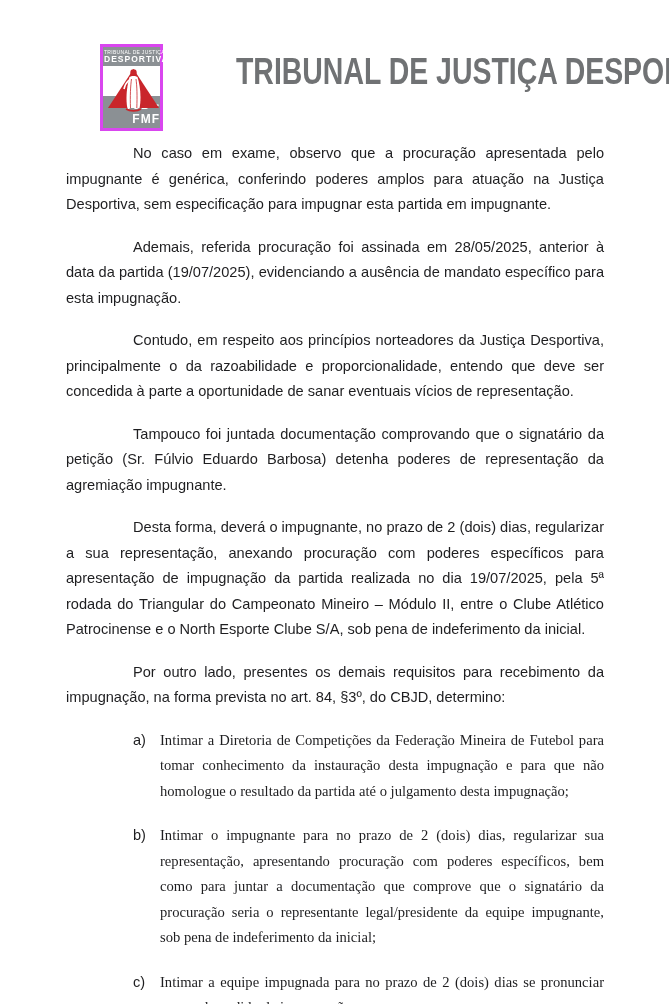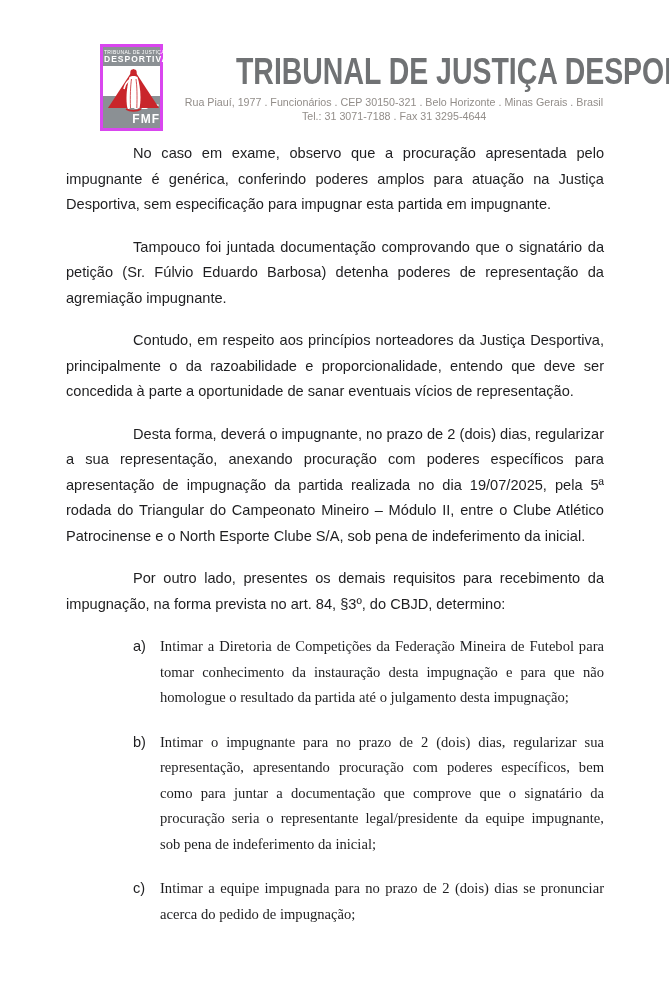--- a/index.html
+++ b/index.html
@@ -98,32 +98,29 @@
           <path d="M26 14 C23 17 21.5 20 21 23" stroke="#ffffff" stroke-width="1.6" fill="none"></path>
 
           <path d="M23 43 C27 45.5 34 45.5 38 43" stroke="#c9252b" stroke-width="1.6" fill="none"></path>
         </svg>
       </div>
       <div class="logo-bottom">TJD - FMF</div>
     </div>
 
     <div class="header-text">
       <div class="doc-title">TRIBUNAL DE JUSTIÇA DESPORTIVA</div>
-      <div class="doc-address">
-        <span class="addr-line">Rua Piauí, 1977 . Funcionários . CEP 30150-321 . Belo Horizonte . Minas Gerais . Brasil</span><br>
-        <span class="addr-line">Tel.: 31 3071-7188 . Fax 31 3295-4644</span>
-      </div>
     </div>
 
   </div>
 
   <div class="doc-body">
     <p>No caso em exame, observo que a procuração apresentada pelo impugnante é genérica, conferindo poderes amplos para atuação na Justiça Desportiva, sem especificação para impugnar esta partida em impugnante.</p>
+    <p>Ademais, referida procuração foi assinada em 28/05/2025, anterior à data da partida (19/07/2025), evidenciando a ausência de mandato específico para esta impugnação.</p>
+    <p>Contudo, em respeito aos princípios norteadores da Justiça Desportiva, principalmente o da razoabilidade e proporcionalidade, entendo que deve ser concedida à parte a oportunidade de sanar eventuais vícios de representação.</p>
     <p>Tampouco foi juntada documentação comprovando que o signatário da petição (Sr. Fúlvio Eduardo Barbosa) detenha poderes de representação da agremiação impugnante.</p>
-    <p>Contudo, em respeito aos princípios norteadores da Justiça Desportiva, principalmente o da razoabilidade e proporcionalidade, entendo que deve ser concedida à parte a oportunidade de sanar eventuais vícios de representação.</p>
     <p>Desta forma, deverá o impugnante, no prazo de 2 (dois) dias, regularizar a sua representação, anexando procuração com poderes específicos para apresentação de impugnação da partida realizada no dia 19/07/2025, pela 5ª rodada do Triangular do Campeonato Mineiro – Módulo II, entre o Clube Atlético Patrocinense e o North Esporte Clube S/A, sob pena de indeferimento da inicial.</p>
     <p>Por outro lado, presentes os demais requisitos para recebimento da impugnação, na forma prevista no art. 84, §3º, do CBJD, determino:</p>
 
     <div class="doc-list">
       <div class="li">
         <span class="marker">a)</span>
         <div class="li-text">Intimar a Diretoria de Competições da Federação Mineira de Futebol para tomar conhecimento da instauração desta impugnação e para que não homologue o resultado da partida até o julgamento desta impugnação;</div>
       </div>
       <div class="li">
         <span class="marker">b)</span>

